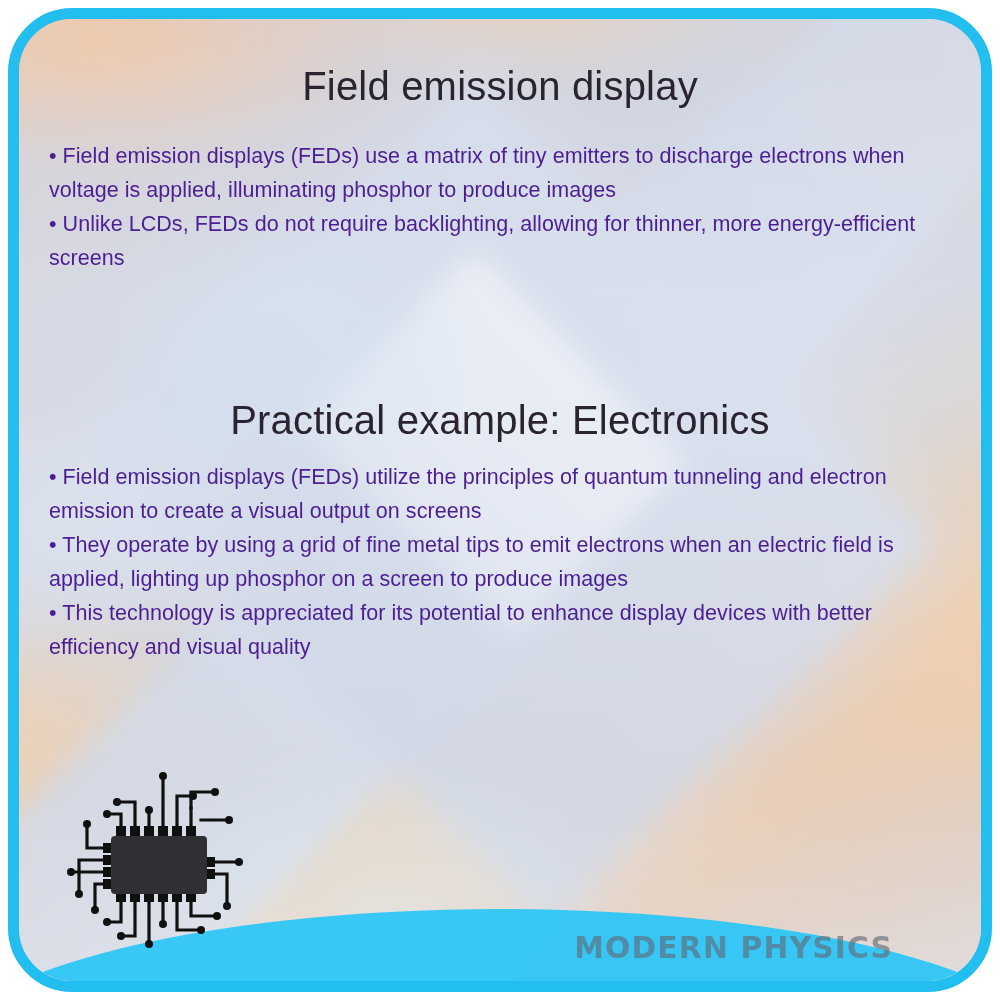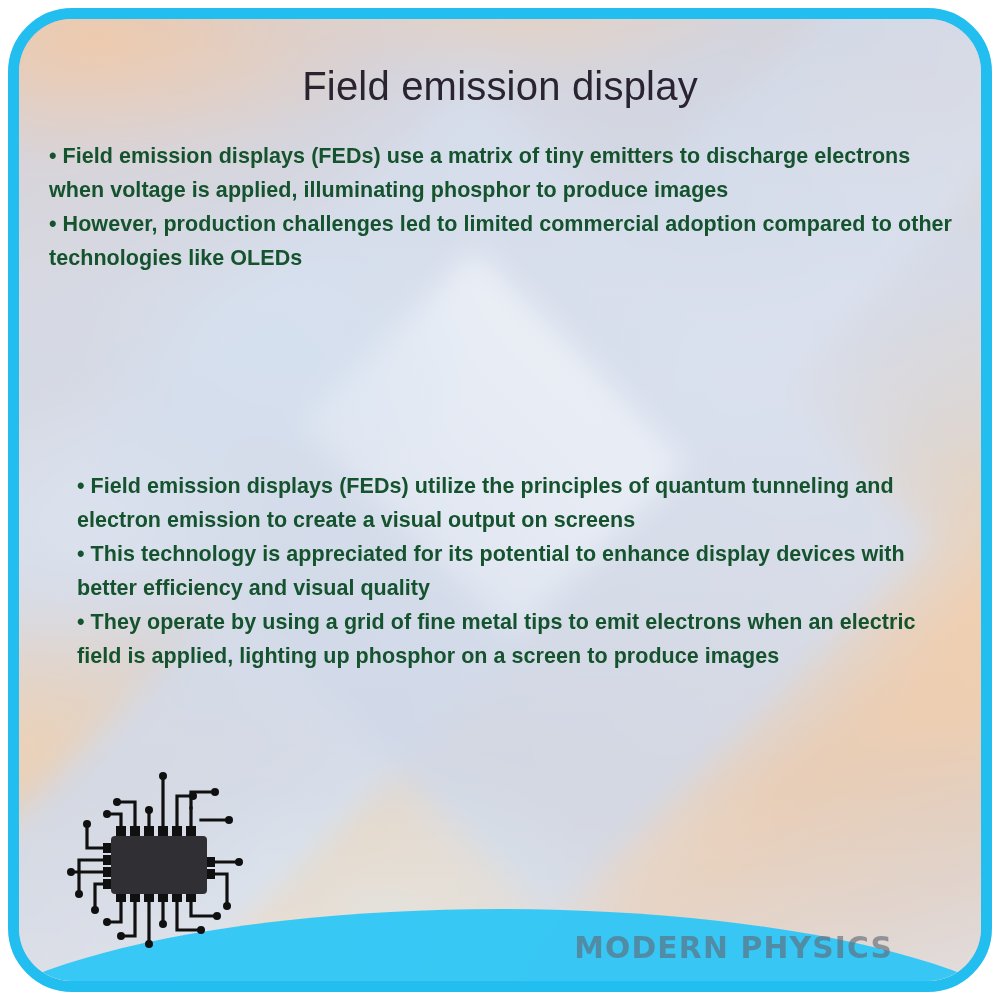--- a/index.html
+++ b/index.html
@@ -162,28 +162,28 @@
     line-height: 1.15;
     margin: 0;
   }
   #title-1 { position: absolute; top: 44px; left: 0; right: 0; text-align: center; }
   #title-2 { position: absolute; top: 378px; left: 0; right: 0; }
 
   .bullet-list {
     position: absolute;
     left: 30px;
     right: 28px;
-    color: #14532d;
+    color: #4c1d95;
     font-size: 21.5px;
     line-height: 34px;
-    font-weight: 700;
+    font-weight: 400;
     letter-spacing: .05px;
   }
   #bullets-1 { top: 120px; }
-  #bullets-2 { top: 450px; margin-left: 28px; }
+  #bullets-2 { top: 441px; }
   .bullet-item { margin: 0 0 0 0; }
 
   
   #chip-icon {
     position: absolute;
     left: 32px;
     bottom: 22px;
     width: 215px;
     height: 195px;
   }
@@ -224,28 +224,29 @@
     </div>
 
     <div id="swoosh"></div>
 
     <div id="content">
 
       <h1 class="heading" id="title-1">Field emission display</h1>
 
       <div class="bullet-list" id="bullets-1">
         <p class="bullet-item">• Field emission displays (FEDs) use a matrix of tiny emitters to discharge electrons when voltage is applied, illuminating phosphor to produce images</p>
-        <p class="bullet-item">• However, production challenges led to limited commercial adoption compared to other technologies like OLEDs</p>
+        <p class="bullet-item">• Unlike LCDs, FEDs do not require backlighting, allowing for thinner, more energy-efficient screens</p>
       </div>
 
+      <h2 class="heading" id="title-2">Practical example: Electronics</h2>
 
       <div class="bullet-list" id="bullets-2">
         <p class="bullet-item">• Field emission displays (FEDs) utilize the principles of quantum tunneling and electron emission to create a visual output on screens</p>
+        <p class="bullet-item">• They operate by using a grid of fine metal tips to emit electrons when an electric field is applied, lighting up phosphor on a screen to produce images</p>
         <p class="bullet-item">• This technology is appreciated for its potential to enhance display devices with better efficiency and visual quality</p>
-        <p class="bullet-item">• They operate by using a grid of fine metal tips to emit electrons when an electric field is applied, lighting up phosphor on a screen to produce images</p>
       </div>
 
       <svg id="chip-icon" viewBox="0 0 215 195">
         <g stroke="#101010" stroke-width="3.2" fill="none" stroke-linecap="square">
 
           <path d="M70 68 L70 50 L56 50"></path>
           <path d="M84 68 L84 38 L66 38"></path>
           <path d="M98 68 L98 46"></path>
           <path d="M112 68 L112 12"></path>
           <path d="M126 68 L126 32 L142 32"></path>

